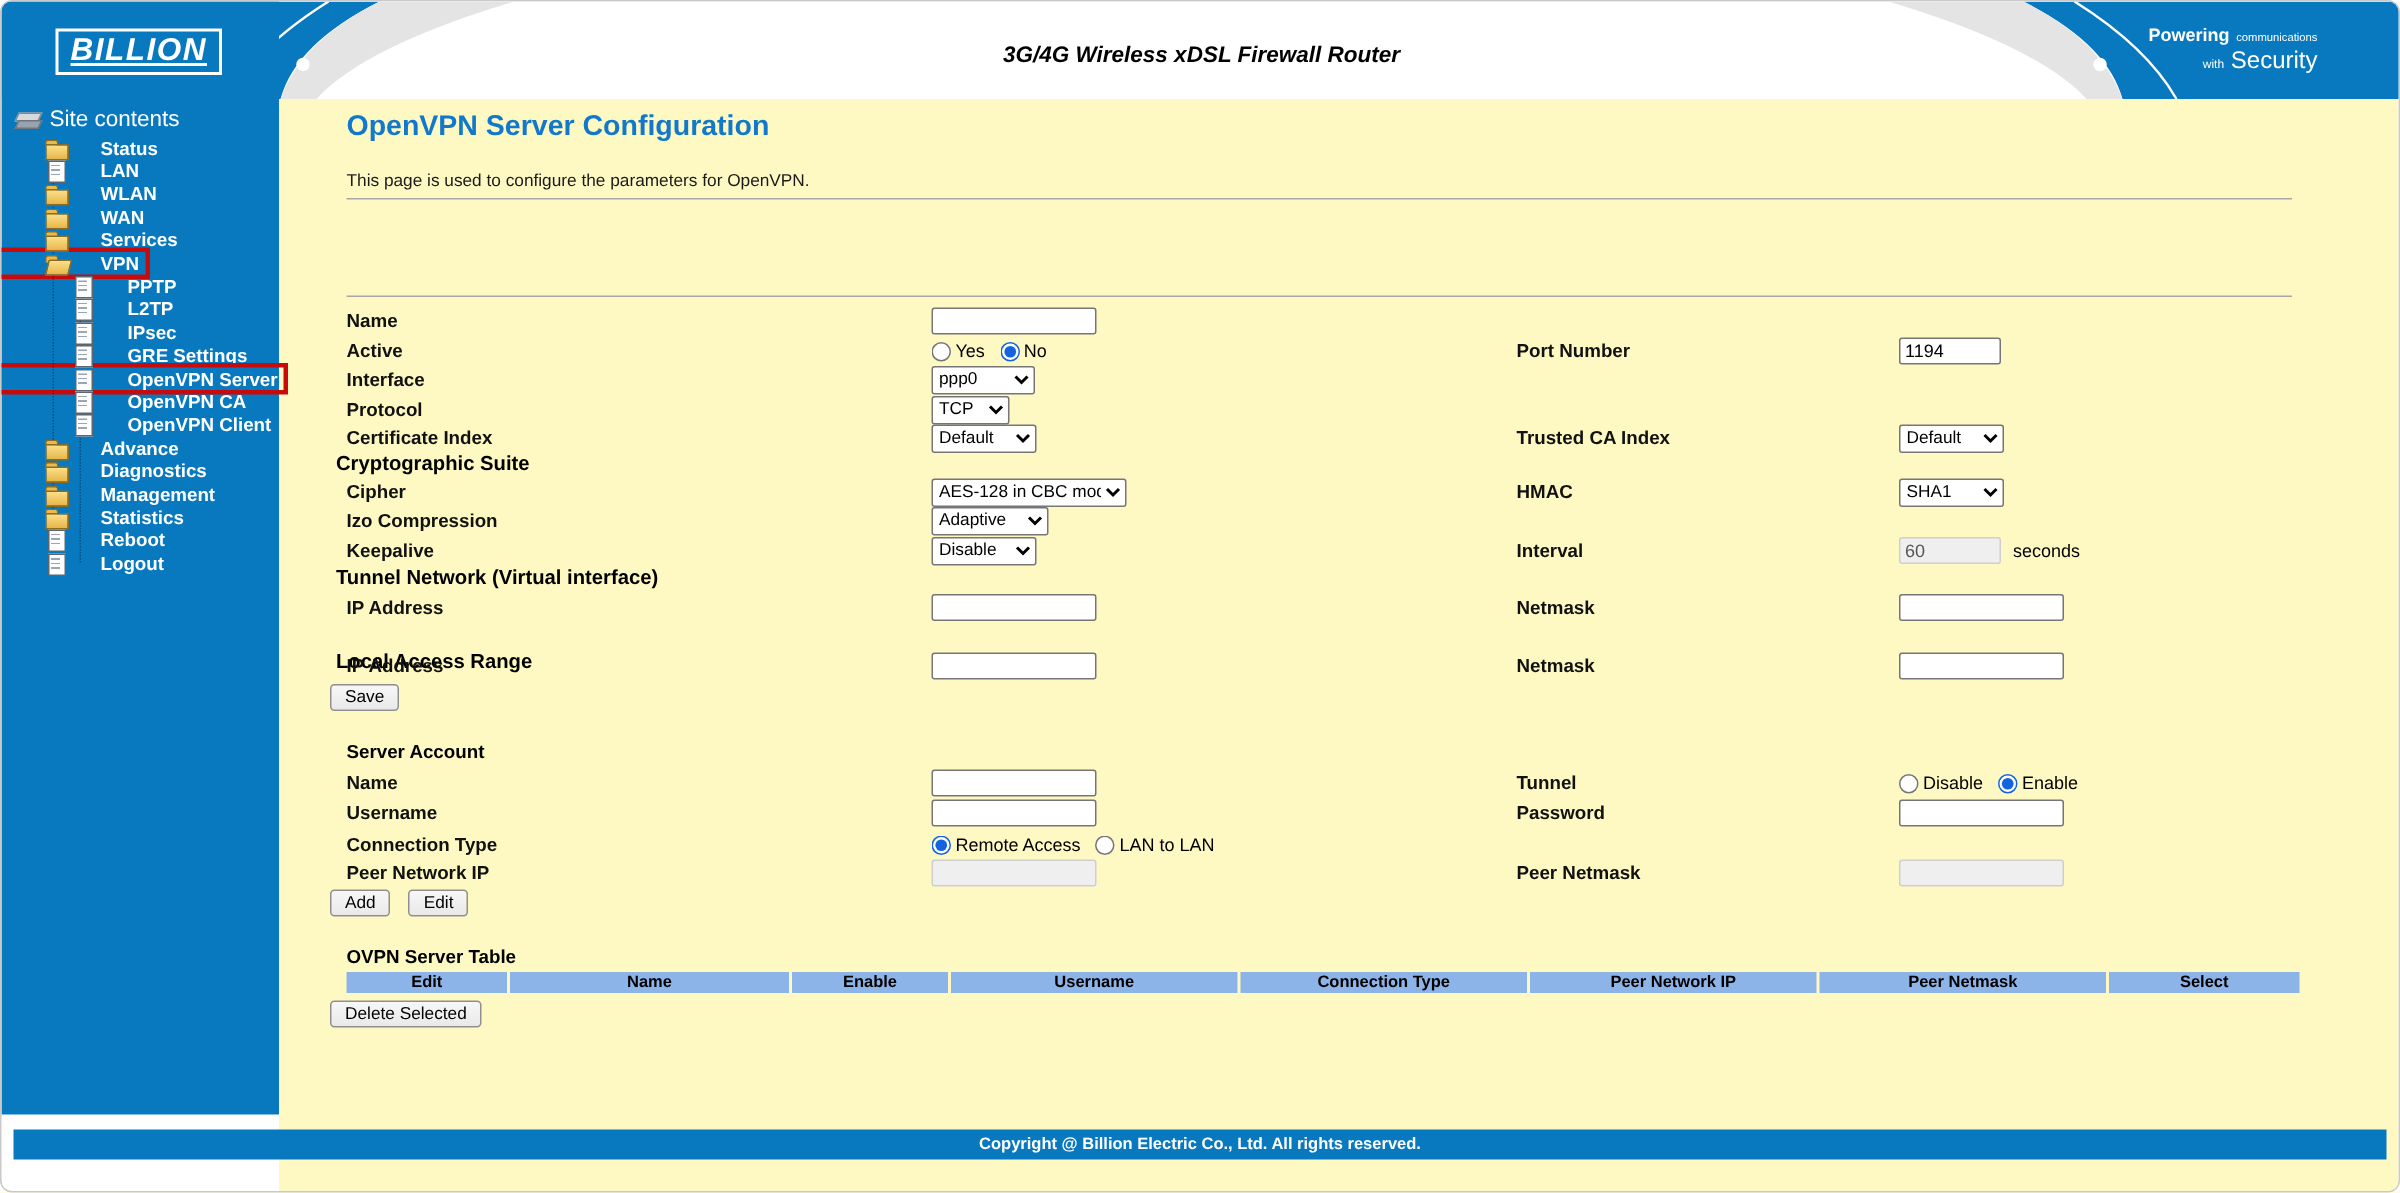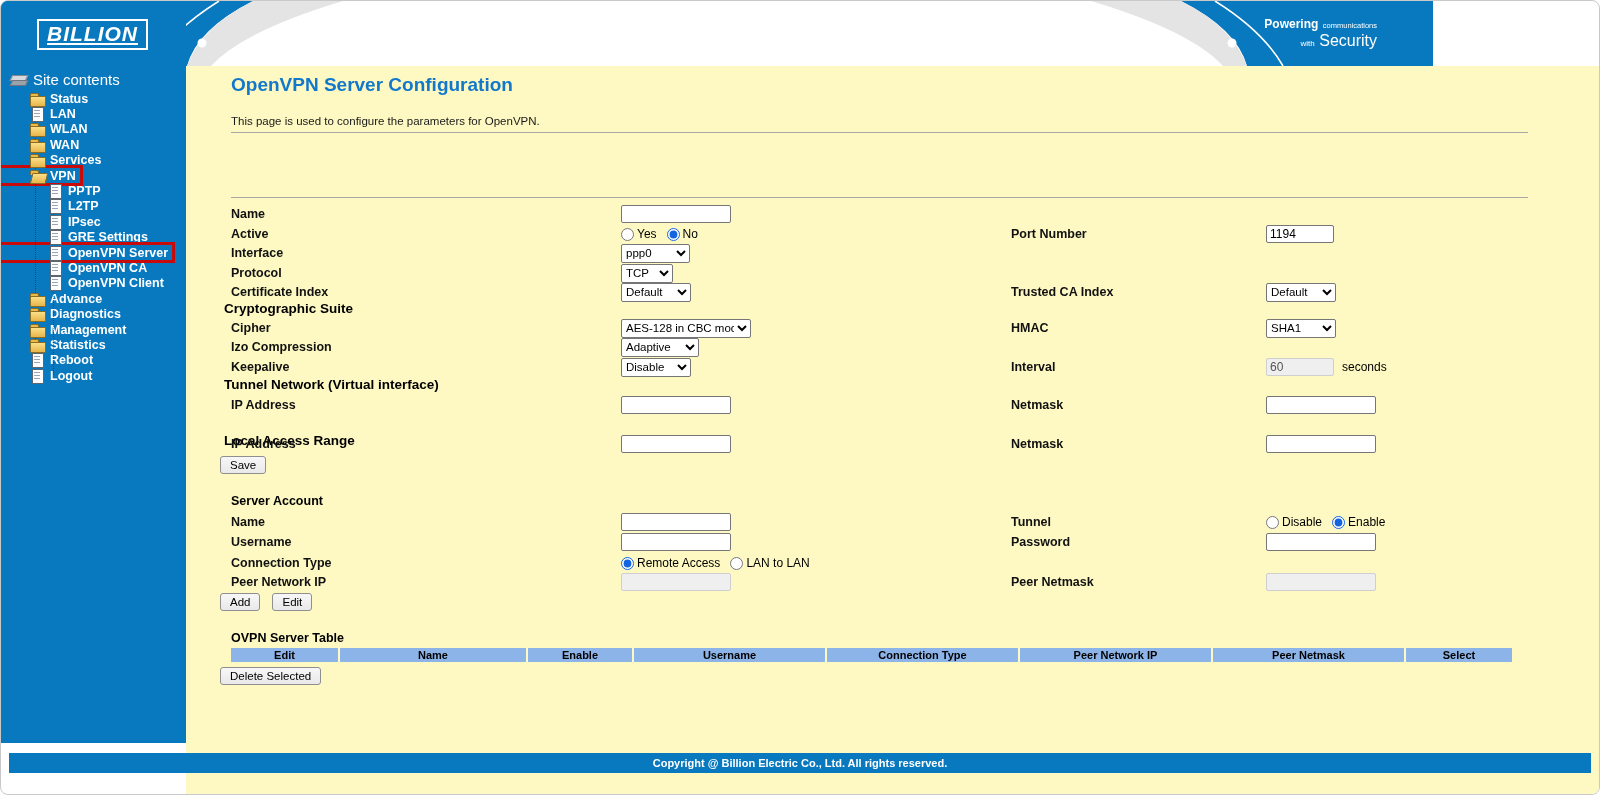--- a/index.html
+++ b/index.html
@@ -6,21 +6,21 @@
   html,body { width:1600px; height:795px; }
   body {
     font-family: "Liberation Sans", sans-serif;
     background:#fff;
     position:relative;
     border:1px solid #c9c9c9;
     border-radius:8px;
     overflow:hidden;
   }
   
-  .header { position:absolute; left:0; top:0; width:1432px; height:65px; background:#fff; }
+  .header { position:absolute; left:0; top:0; width:1600px; height:65px; background:#fff; }
   .hdr-svg { position:absolute; top:0; }
   .hdr-svg.left { left:0; }
   .hdr-svg.right { right:0; }
   .logo {
     position:absolute; left:36px; top:18px; color:#fff;
     font-size:21px; font-weight:bold; font-style:italic; letter-spacing:1px;
     border:2px solid #fff; padding:1px 8px 2px 8px;
     text-decoration:underline; text-underline-offset:2px; z-index:3;
   }
   .hdr-title {
@@ -29,21 +29,21 @@
   }
   .tagline { position:absolute; right:56px; top:13px; text-align:right; color:#fff; z-index:3; line-height:1.1; }
   .tagline .t1 { font-size:12px; font-weight:bold; }
   .tagline .t2 { font-size:7.5px; font-weight:normal; }
   .tagline .t3 { font-size:8px; }
   .tagline .t4 { font-size:16px; font-weight:300; }
   
   .sidebar { position:absolute; left:0; top:0; width:185px; height:742px; background:#0979BF; z-index:1; }
   .site-contents { position:absolute; left:8px; top:70px; display:flex; align-items:center; color:#fff; font-size:15px; }
   .tree { position:absolute; left:0; top:90px; right:0; }
-  .tree-item { height:15.4px; display:flex; align-items:center; width:max-content; color:#fff; font-size:12.5px; font-weight:bold; cursor:pointer; }
+  .tree-item { height:15.4px; display:flex; align-items:center; width:max-content; color:#fff; font-size:12.5px; font-weight:bold; cursor:pointer;gap:17px; }
   .tree-item.lvl1 { padding-left:28px; }
   .tree-item.lvl2 { padding-left:46px; }
   .tree-item.hl { outline:3px solid #C90A0A; outline-offset:0px; padding-right:4px; }
   .tlabel { white-space:nowrap; }
   .vline { position:absolute; border-left:1px dotted rgba(0,0,0,0.35); width:0; }
   .vline.one { left:34px; top:4px; height:272px; }
   .vline.two { left:52px; top:112px; height:172px; }
   
   .ticon { display:inline-block; position:relative; width:16px; height:14px; margin-right:5px; flex:none; }
   .folder::before, .folder-open::before {
@@ -112,20 +112,21 @@
     <path d="M218,0 Q170,30 150,65" fill="none" stroke="#ffffff" stroke-width="1.6"></path>
     <circle cx="201" cy="42" r="4.5" fill="#ffffff"></circle>
   </svg>
   <svg class="hdr-svg right" width="370" height="65" viewBox="0 0 370 65">
     <path d="M370,0 L118,0 Q174,28 184,65 L370,65 Z" fill="#0979BF"></path>
     <path d="M108,0 L28,0 Q128,30 160,65 L184,65 Q170,26 118,0 Z" fill="#e4e4e4"></path>
     <path d="M152,0 Q200,30 220,65" fill="none" stroke="#ffffff" stroke-width="1.6"></path>
     <circle cx="169" cy="42" r="4.5" fill="#ffffff"></circle>
   </svg>
   <div class="logo">BILLION</div>
+  <div class="hdr-title">3G/4G Wireless xDSL Firewall Router</div>
   <div class="tagline">
     <div><span class="t1">Powering</span>
       <span class="t2">communications</span></div>
     <div><span class="t3">with</span>
       <span class="t4">Security</span></div>
   </div>
 </div>
 
 <div class="sidebar">
   <div class="site-contents">
@@ -396,21 +397,21 @@
 
   <div class="sub-h" style="top:565px">OVPN Server Table</div>
   <div class="tbl-header" style="top:582px">
       <div class="th" style="width: 107px;">Edit</div>
       <div class="th" style="width: 186px;">Name</div>
       <div class="th" style="width: 104px;">Enable</div>
       <div class="th" style="width: 191px;">Username</div>
       <div class="th" style="width: 191px;">Connection Type</div>
       <div class="th" style="width: 191px;">Peer Network IP</div>
       <div class="th" style="width: 191px;">Peer Netmask</div>
-      <div class="th" style="width: 106px;">Select</div>
+      <div class="th" style="width: 127px;">Select</div>
     </div>
   <div class="btn-row" style="top:601px">
     <button>Delete Selected</button>
   </div>
 </div>
 
 <div class="footer">
   <span>Copyright @ Billion Electric Co., Ltd. All rights reserved.</span>
 </div>
 

